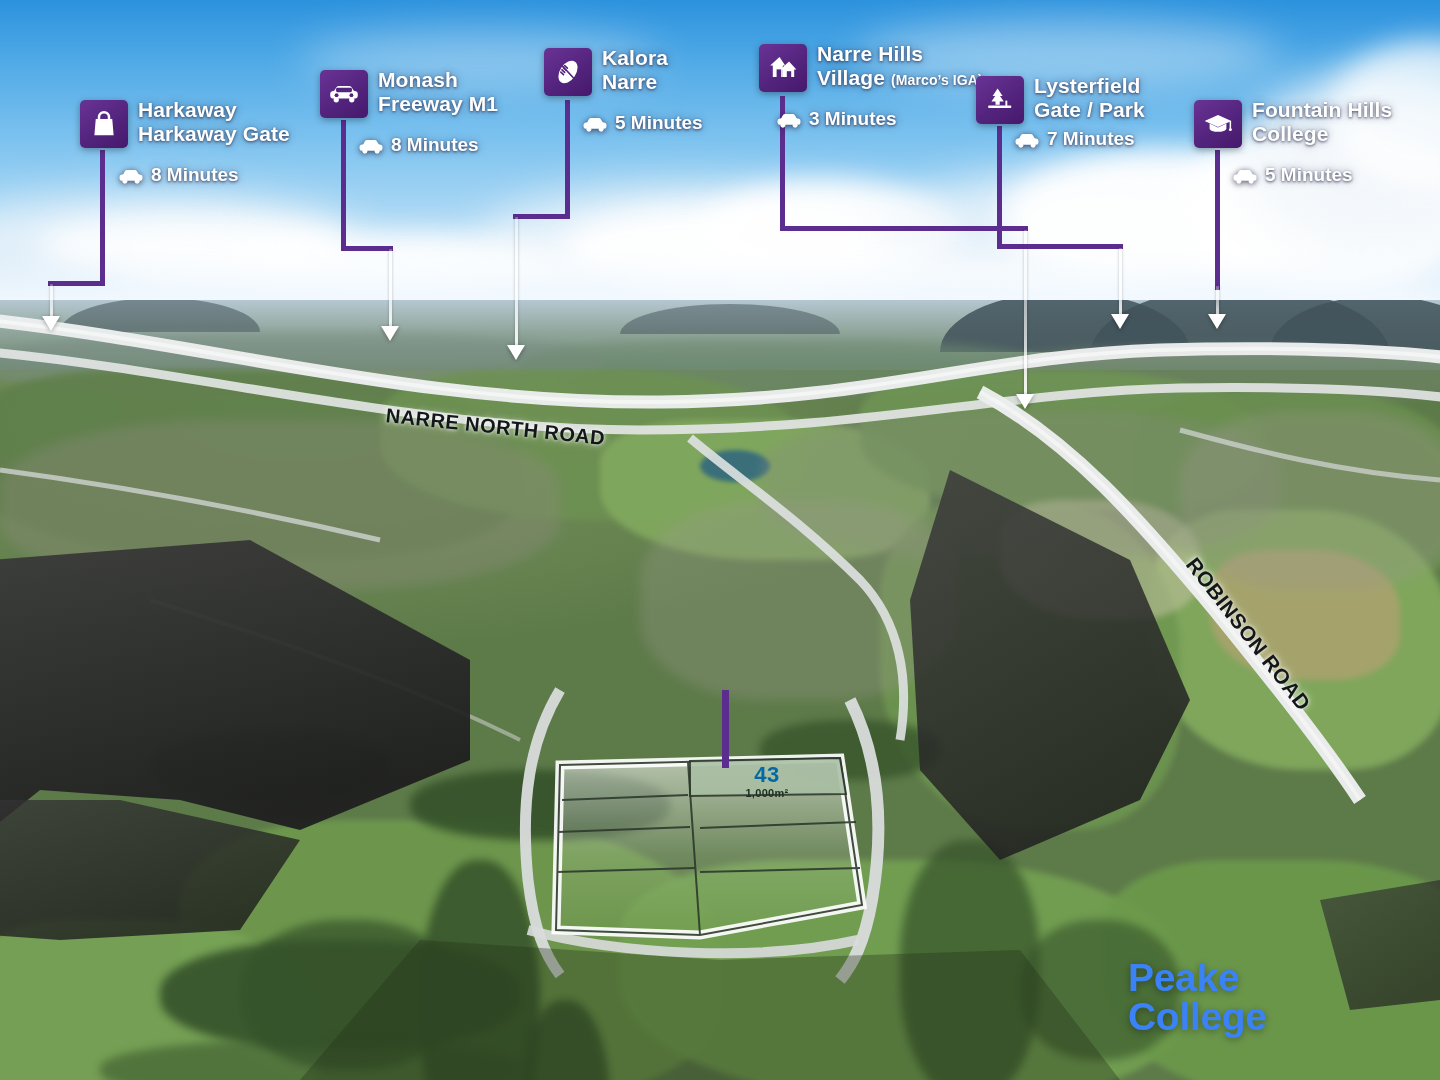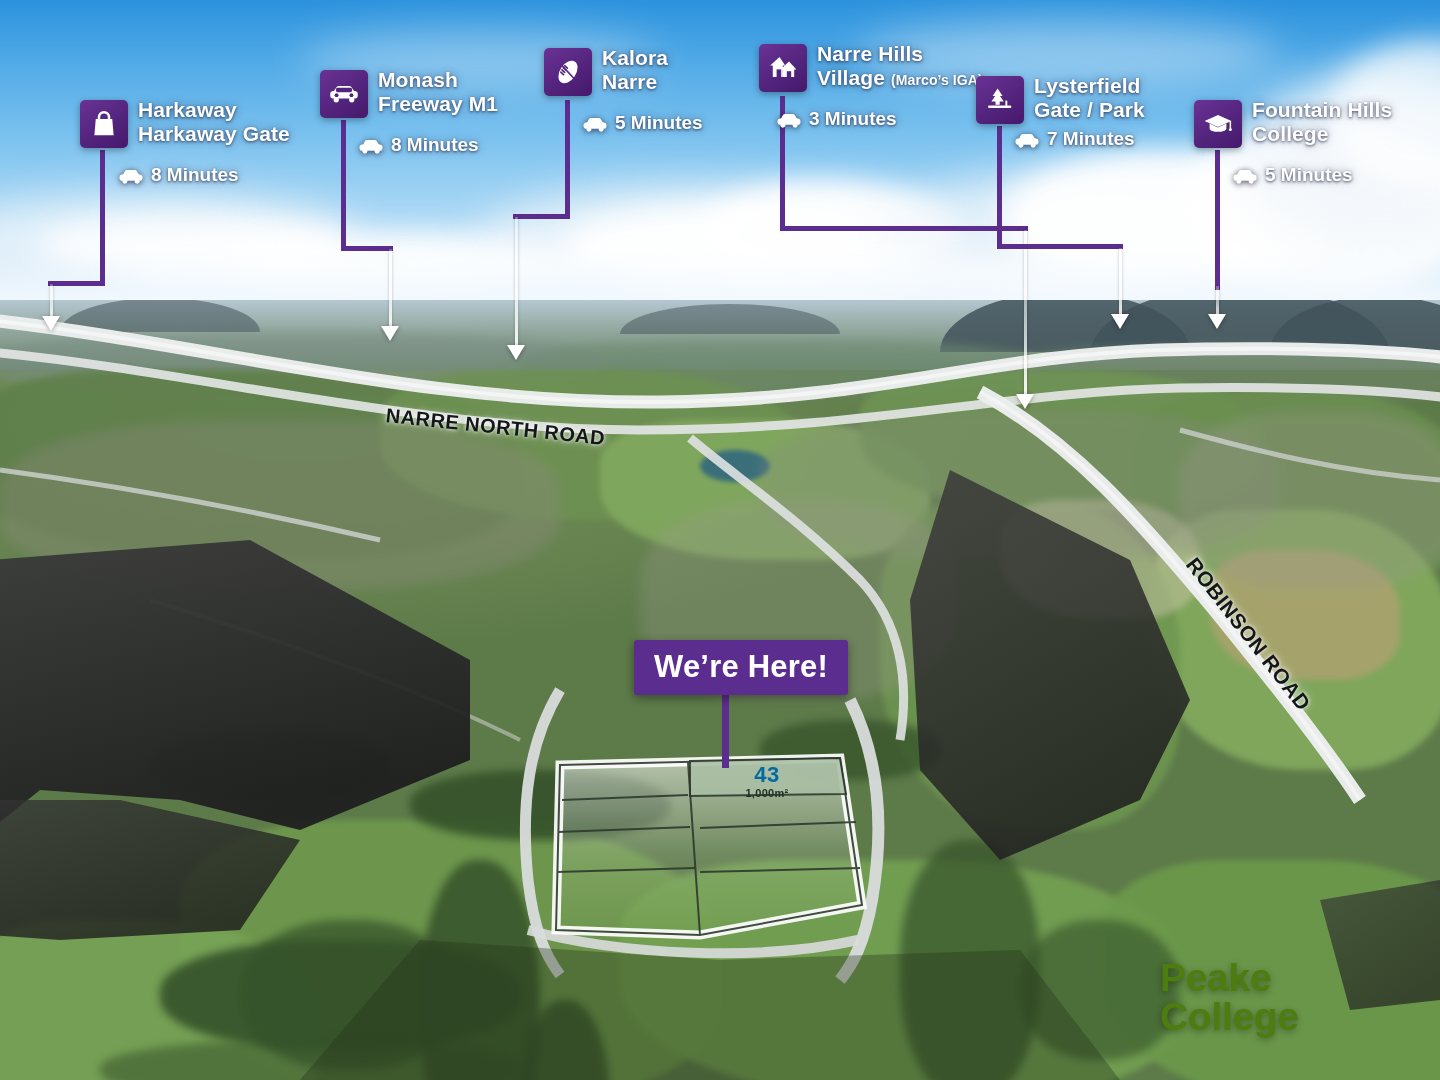--- a/index.html
+++ b/index.html
@@ -59,22 +59,22 @@
   
   .here{position:absolute;background:#5b2d8e;border-radius:3px;
         padding:11px 20px 13px;box-shadow:0 3px 10px rgba(0,0,0,.4);}
   .here span{color:#fff;font-weight:700;font-size:31px;line-height:31px;letter-spacing:.2px;}
   .herestem{position:absolute;width:7px;background:#5b2d8e;}
   .lotlbl{position:absolute;text-align:center;}
   .lotlbl .num{color:#0369a1;font-weight:700;font-size:22px;line-height:25px;letter-spacing:.5px;}
   .lotlbl .area{color:#1d2f20;font-weight:700;font-size:11px;line-height:13px;letter-spacing:.3px;}
 
   
-  .logo{position:absolute;color:#4d7c0f;font-weight:700;font-size:39px;line-height:39px;
-        letter-spacing:-.3px;text-shadow:0 2px 7px rgba(0,0,0,.35);margin-left:32px;}
+  .logo{position:absolute;color:#3b82f6;font-weight:700;font-size:39px;line-height:39px;
+        letter-spacing:-.3px;text-shadow:0 2px 7px rgba(0,0,0,.35);}
 </style>
 </head>
 <body>
 
 <div id="stage">
 
   <div class="sky"></div>
   <div class="cloudband" style="top:0;height:340px;">
     <div class="cl2" style="left:-60px;top:195px;width:420px;height:90px;"></div>
     <div class="cl" style="left:40px;top:215px;width:300px;height:62px;"></div>
@@ -384,22 +384,19 @@
 
     <polygon points="690,761 840,758 846,794 690,796" fill="#A9BFA4" opacity="0.88" stroke="#2d3a2d" stroke-width="2"></polygon>
   </svg>
 
   <div class="lotlbl" style="left:712px;top:762px;width:110px;">
     <div class="num">43</div>
     <div class="area">1,000m²</div>
   </div>
 
   <div class="herestem" style="left:722px;top:690px;height:78px;"></div>
-  <div class="here" style="left:634px;top:640px;">
-    <span>We’re Here!</span>
-  </div>
 
   <div class="logo" style="left:1128px;top:958px;">
     <div>Peake</div>
     <div>College</div>
   </div>
 
 </div>
 
 </body></html>

